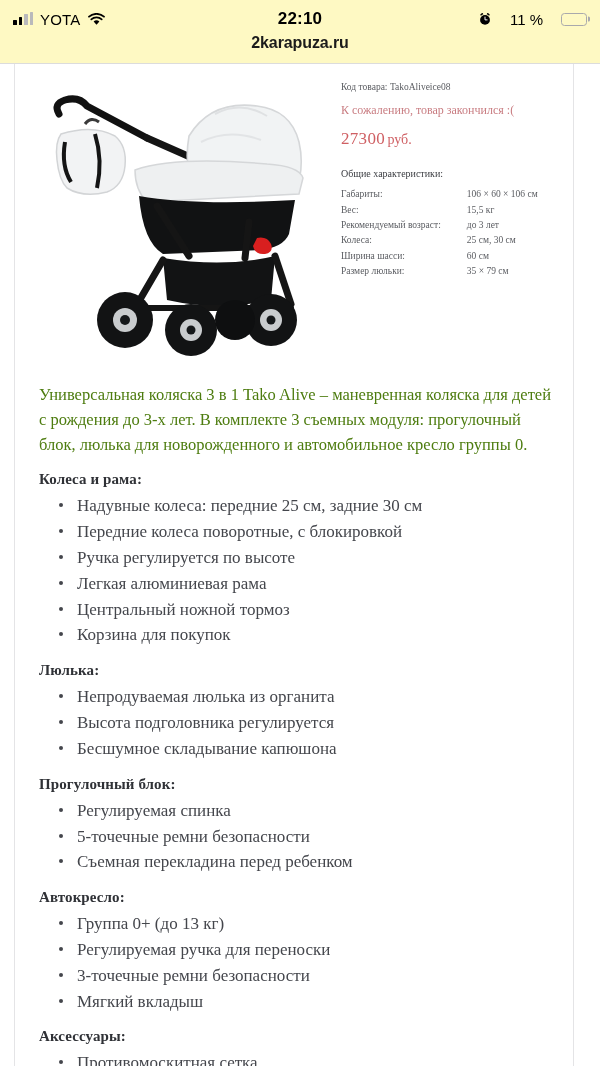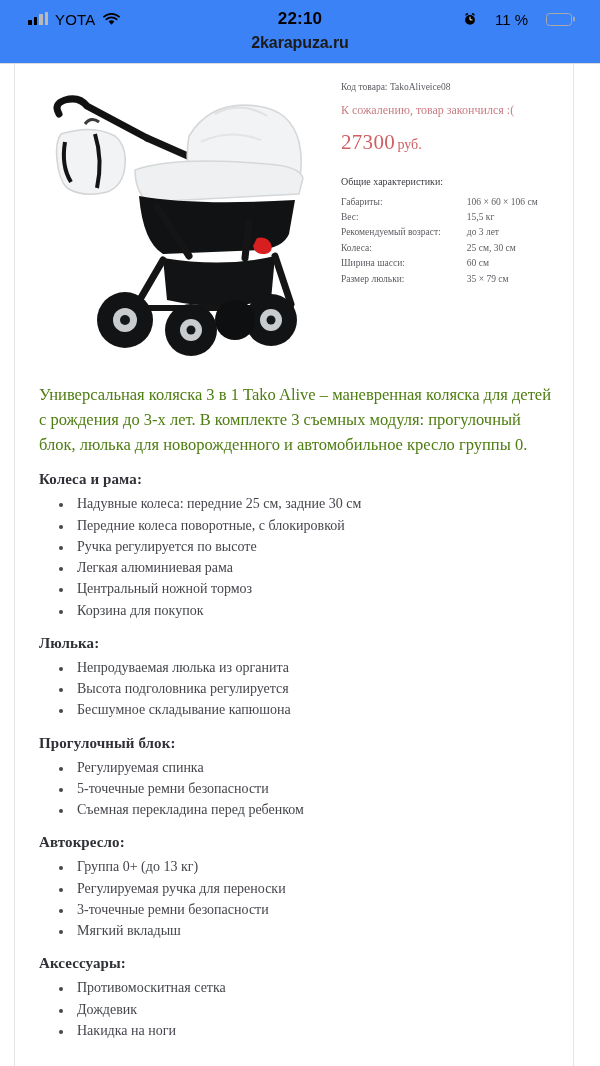--- a/index.html
+++ b/index.html
@@ -13,23 +13,23 @@
   }
 
   body {
     font-family: "Liberation Serif", "DejaVu Serif", serif;
     color: #44464c;
     -webkit-font-smoothing: antialiased;
   }
 
   
   .browser-chrome {
-    background: #3b82f6;
+    background: #fef9c3;
     border-bottom: 1px solid #dcdcdc;
-    padding: 6px 16px 4px;
+    padding: 6px 1px 4px;
   }
 
   .status-bar {
     height: 26px;
     display: flex;
     align-items: center;
     justify-content: space-between;
     padding: 0 12px;
     font-family: "Liberation Sans", "DejaVu Sans", sans-serif;
     color: #000;
@@ -145,21 +145,21 @@
     color: #c97d82;
     margin-top: 3px;
     font-size: 12px;
   }
 
   .price {
     color: #cf5f63;
     margin: 1px 0 9px;
     white-space: nowrap;
   }
-  .price .price-value { font-size: 21px; letter-spacing: 0.3px; }
+  .price .price-value { font-size: 17px; letter-spacing: 0.3px; }
   .price .price-unit  { font-size: 14px; }
 
   .spec-title {
     font-weight: 400;
     color: #3b3d42;
     font-size: 10px;
     margin-bottom: 4px;
   }
 
   table.spec-table {
@@ -187,21 +187,21 @@
     letter-spacing: 0.1px;
   }
 
   ul.feature-list {
     list-style: none;
     margin: 0 0 4px;
     padding: 0 0 0 16px;
   }
   ul.feature-list li {
     position: relative;
-    font-size: 14px;
+    font-size: 17px;
     line-height: 1.52;
     color: #44464c;
     padding-left: 22px;
   }
   ul.feature-list li::before {
     content: "";
     position: absolute;
     left: 4px;
     top: 10px;
     width: 4px;

